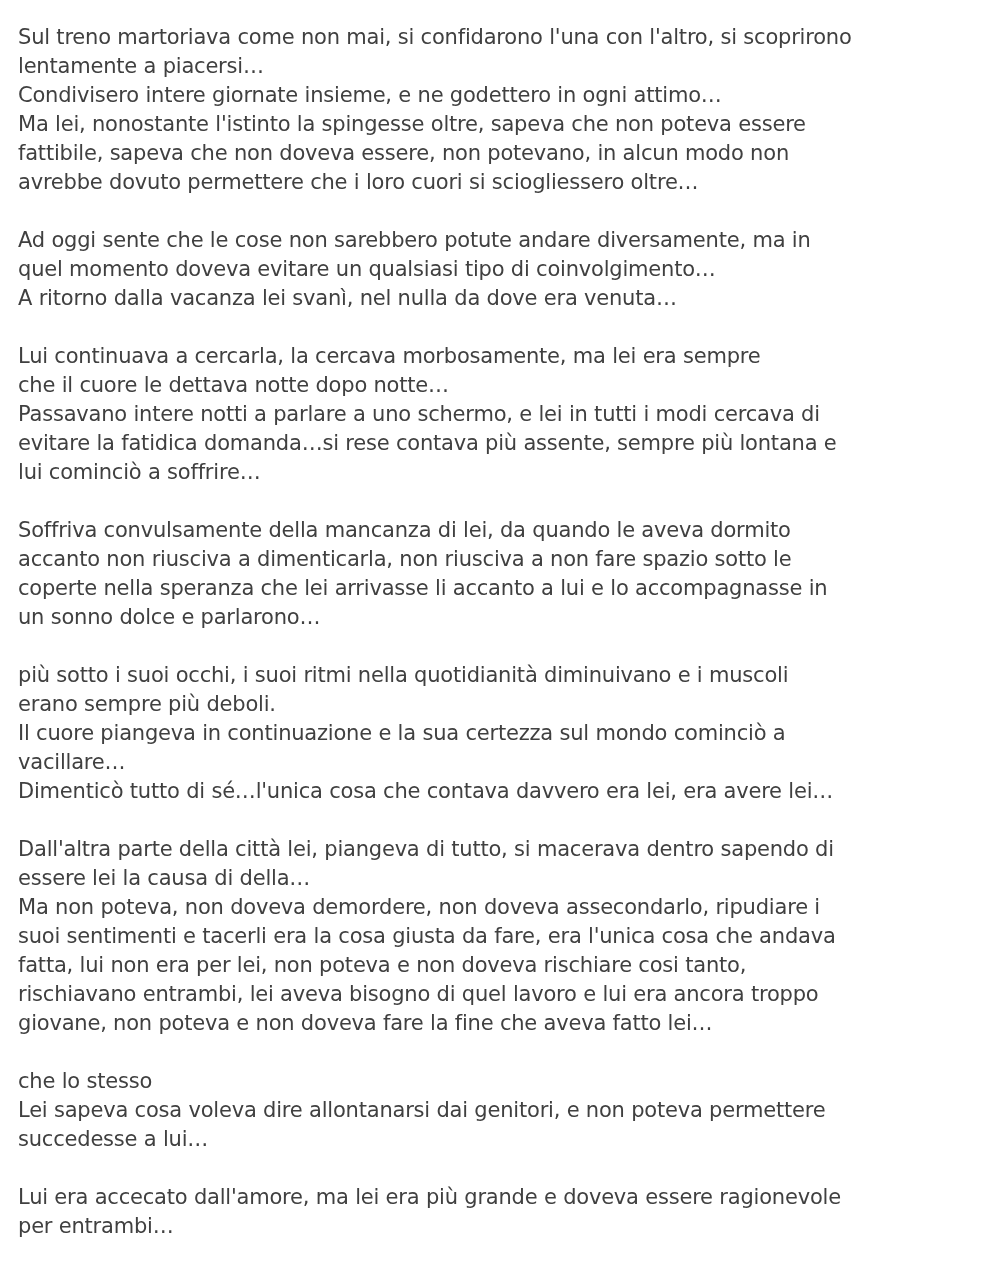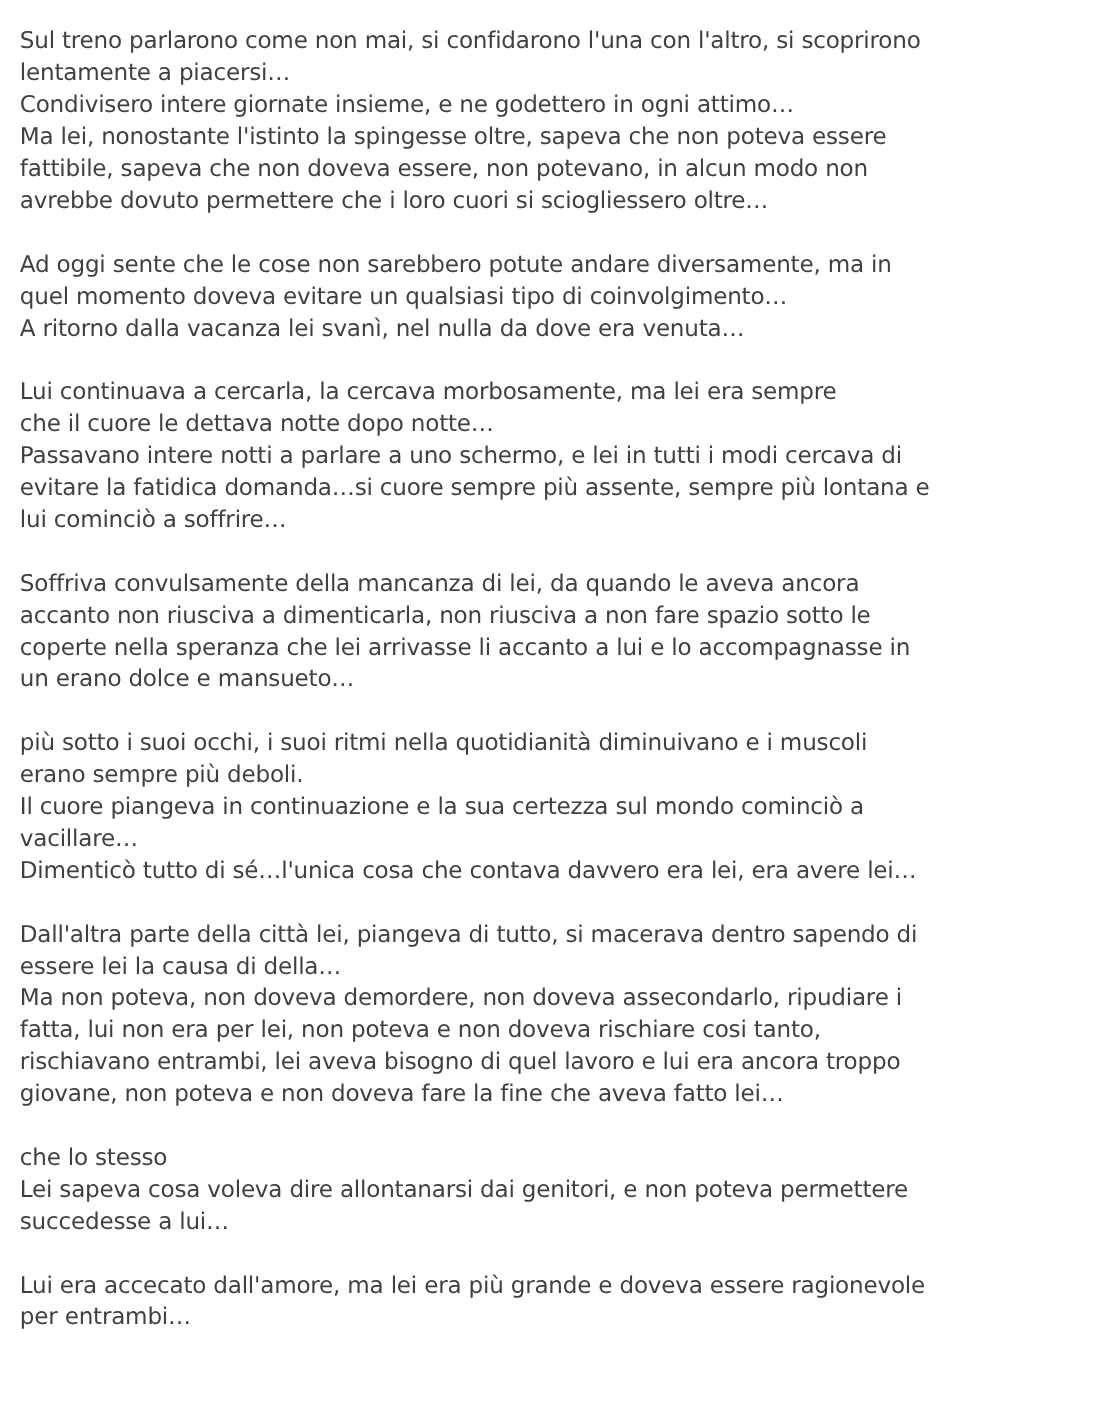--- a/index.html
+++ b/index.html
@@ -29,56 +29,57 @@
   .line {
     white-space: pre-wrap;
     min-height: 29px;
   }
 </style>
 </head>
 <body>
 
 <div class="doc" style="color: rgb(64, 64, 64);">
     <div class="paragraph">
-      <div class="line">Sul treno parlarono come non mai, si confidarono l'una con l'altro, si scoprirono</div>
+      <div class="line">Sul treno martoriava come non mai, si confidarono l'una con l'altro, si scoprirono</div>
       <div class="line">lentamente a piacersi…</div>
       <div class="line">Condivisero intere giornate insieme, e ne godettero in ogni attimo…</div>
       <div class="line">Ma lei, nonostante l'istinto la spingesse oltre, sapeva che non poteva essere</div>
       <div class="line">fattibile, sapeva che non doveva essere, non potevano, in alcun modo non</div>
       <div class="line">avrebbe dovuto permettere che i loro cuori si sciogliessero oltre…</div>
     </div>
     <div class="paragraph">
       <div class="line">Ad oggi sente che le cose non sarebbero potute andare diversamente, ma in</div>
       <div class="line">quel momento doveva evitare un qualsiasi tipo di coinvolgimento…</div>
       <div class="line">A ritorno dalla vacanza lei svanì, nel nulla da dove era venuta…</div>
     </div>
     <div class="paragraph">
       <div class="line">Lui continuava a cercarla, la cercava morbosamente, ma lei era sempre</div>
       <div class="line">che il cuore le dettava notte dopo notte…</div>
       <div class="line">Passavano intere notti a parlare a uno schermo, e lei in tutti i modi cercava di</div>
-      <div class="line">evitare la fatidica domanda…si cuore sempre più assente, sempre più lontana e</div>
+      <div class="line">evitare la fatidica domanda…si rese contava più assente, sempre più lontana e</div>
       <div class="line">lui cominciò a soffrire…</div>
     </div>
     <div class="paragraph">
-      <div class="line">Soffriva convulsamente della mancanza di lei, da quando le aveva ancora</div>
+      <div class="line">Soffriva convulsamente della mancanza di lei, da quando le aveva dormito</div>
       <div class="line">accanto non riusciva a dimenticarla, non riusciva a non fare spazio sotto le</div>
       <div class="line">coperte nella speranza che lei arrivasse li accanto a lui e lo accompagnasse in</div>
-      <div class="line">un erano dolce e mansueto…</div>
+      <div class="line">un sonno dolce e parlarono…</div>
     </div>
     <div class="paragraph">
       <div class="line">più sotto i suoi occhi, i suoi ritmi nella quotidianità diminuivano e i muscoli</div>
       <div class="line">erano sempre più deboli.</div>
       <div class="line">Il cuore piangeva in continuazione e la sua certezza sul mondo cominciò a</div>
       <div class="line">vacillare…</div>
       <div class="line">Dimenticò tutto di sé…l'unica cosa che contava davvero era lei, era avere lei…</div>
     </div>
     <div class="paragraph">
       <div class="line">Dall'altra parte della città lei, piangeva di tutto, si macerava dentro sapendo di</div>
       <div class="line">essere lei la causa di della…</div>
       <div class="line">Ma non poteva, non doveva demordere, non doveva assecondarlo, ripudiare i</div>
+      <div class="line">suoi sentimenti e tacerli era la cosa giusta da fare, era l'unica cosa che andava</div>
       <div class="line">fatta, lui non era per lei, non poteva e non doveva rischiare cosi tanto,</div>
       <div class="line">rischiavano entrambi, lei aveva bisogno di quel lavoro e lui era ancora troppo</div>
       <div class="line">giovane, non poteva e non doveva fare la fine che aveva fatto lei…</div>
     </div>
     <div class="paragraph">
       <div class="line">che lo stesso</div>
       <div class="line">Lei sapeva cosa voleva dire allontanarsi dai genitori, e non poteva permettere</div>
       <div class="line">succedesse a lui…</div>
     </div>
     <div class="paragraph">

